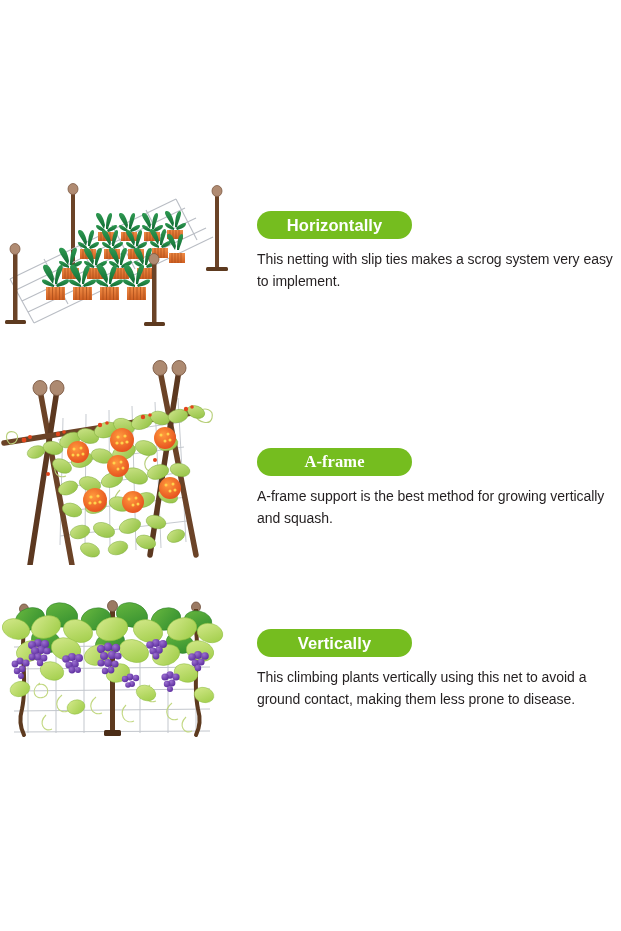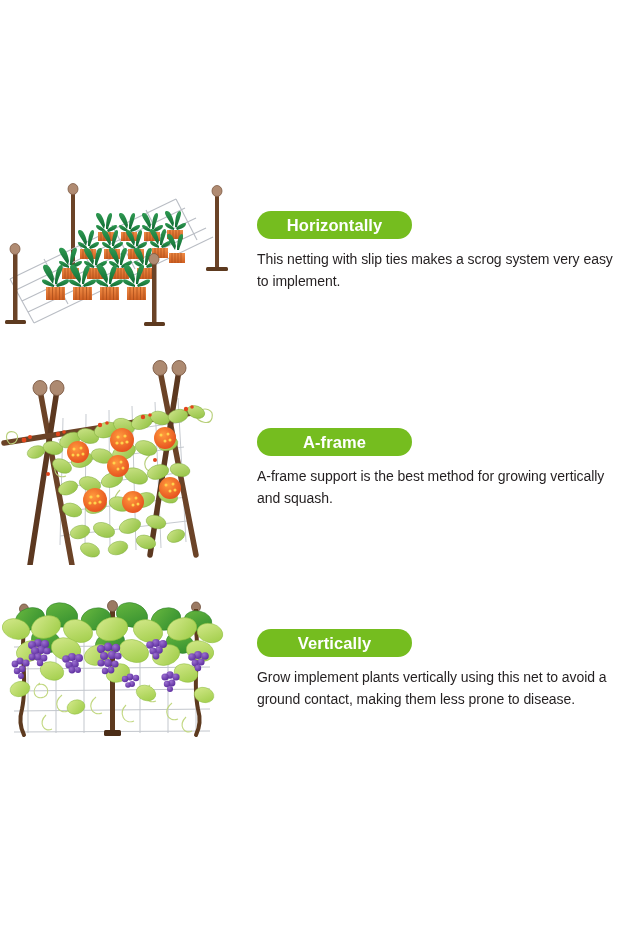--- a/index.html
+++ b/index.html
@@ -67,21 +67,21 @@
   .body-text {
     margin: 9px 0 0 0;
     width: 360px;
     font-size: 14px;
     line-height: 22px;
     color: #231f20;
     letter-spacing: -0.05px;
   }
 
   #row-0 .pill { margin-top: 43px; }
-  #row-1 .pill { margin-top: 68px; }
+  #row-1 .pill { margin-top: 88px; font-family: Liberation Serif, serif; }
   #row-2 .pill { margin-top: 44px; }
 
   svg { display: block; }
 </style>
 </head>
 <body>
 
 <div class="page">
 
   <div class="row" id="row-0">
@@ -787,17 +787,17 @@
               <circle cx="2" cy="7" r="3"></circle>
                 <circle cx="-2" cy="8" r="2.8"></circle>
             </g>
           </g>
         </g>
       </svg>
     </div>
 
     <div class="text-col">
       <span class="pill">Vertically</span>
-      <p class="body-text">Grow implement plants vertically using this net to avoid a ground contact, making them less prone to disease.</p>
+      <p class="body-text">This climbing plants vertically using this net to avoid a ground contact, making them less prone to disease.</p>
     </div>
   </div>
 
 </div>
 
 </body></html>

